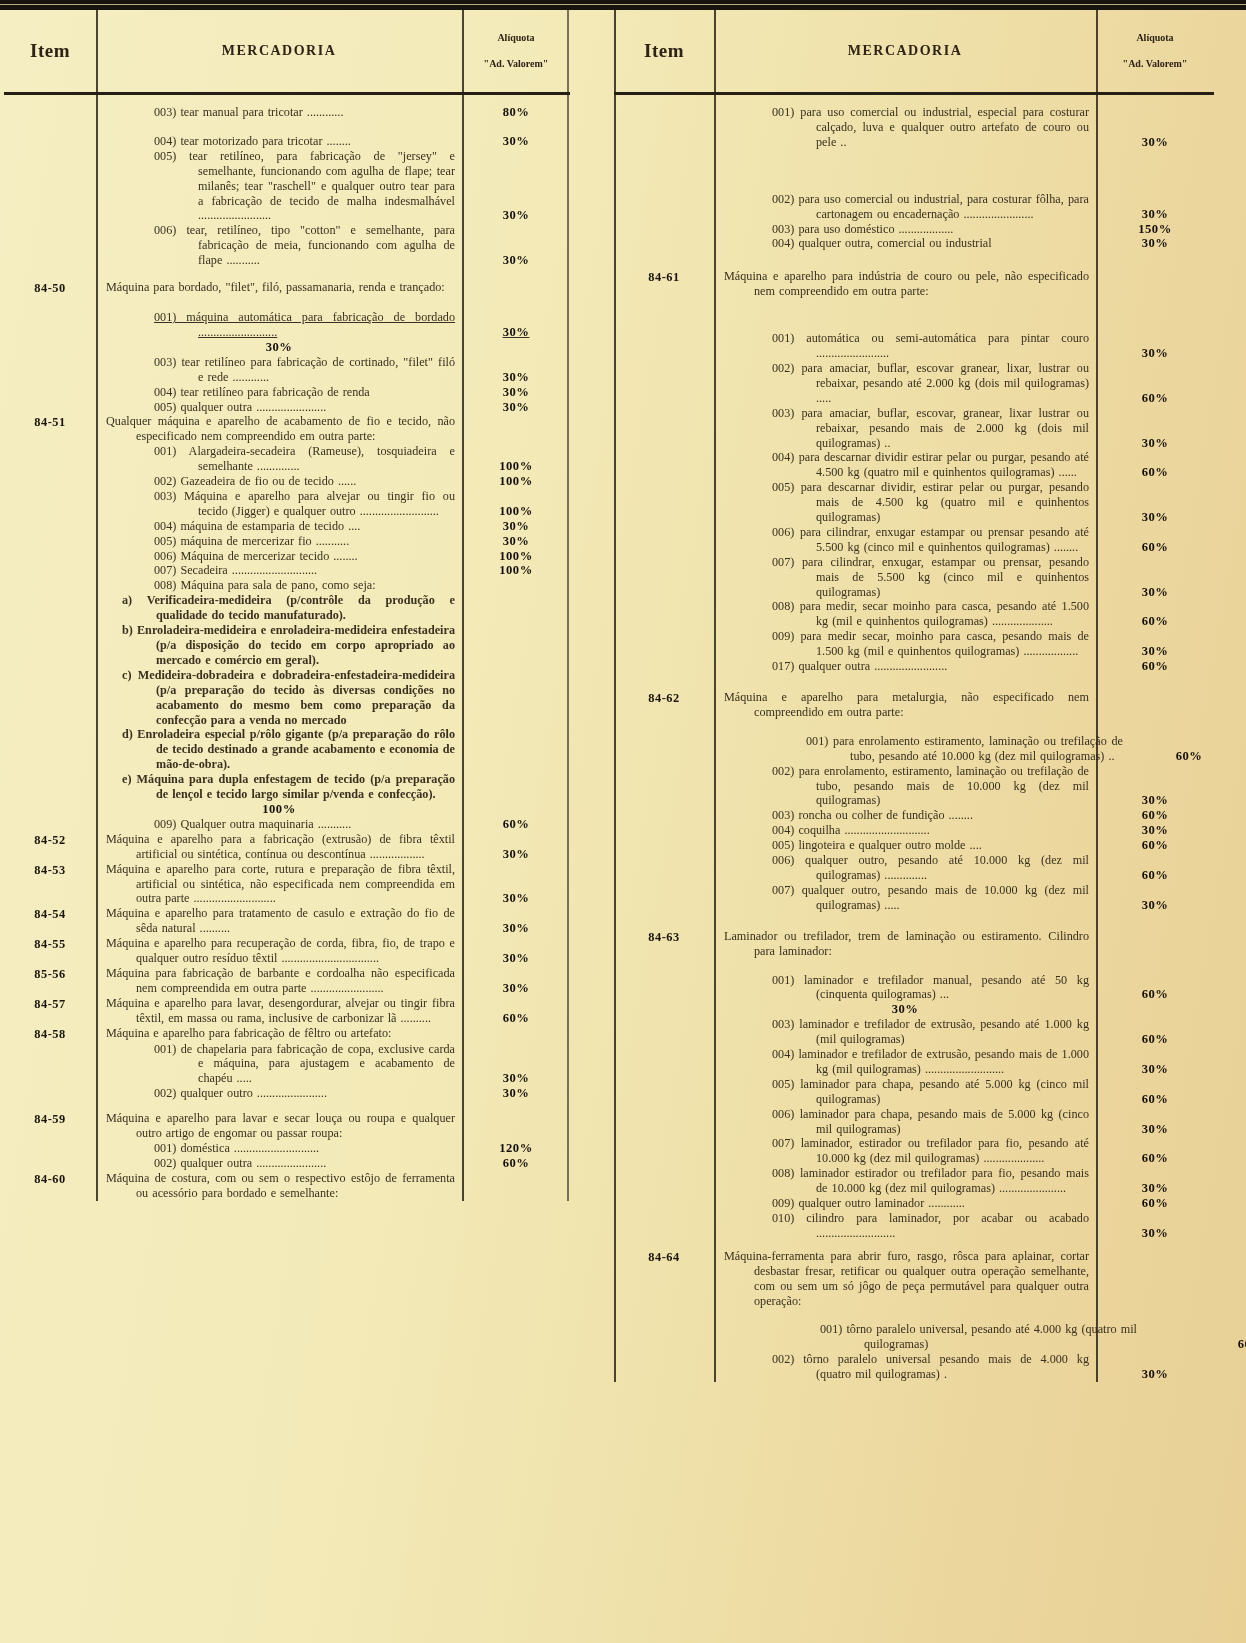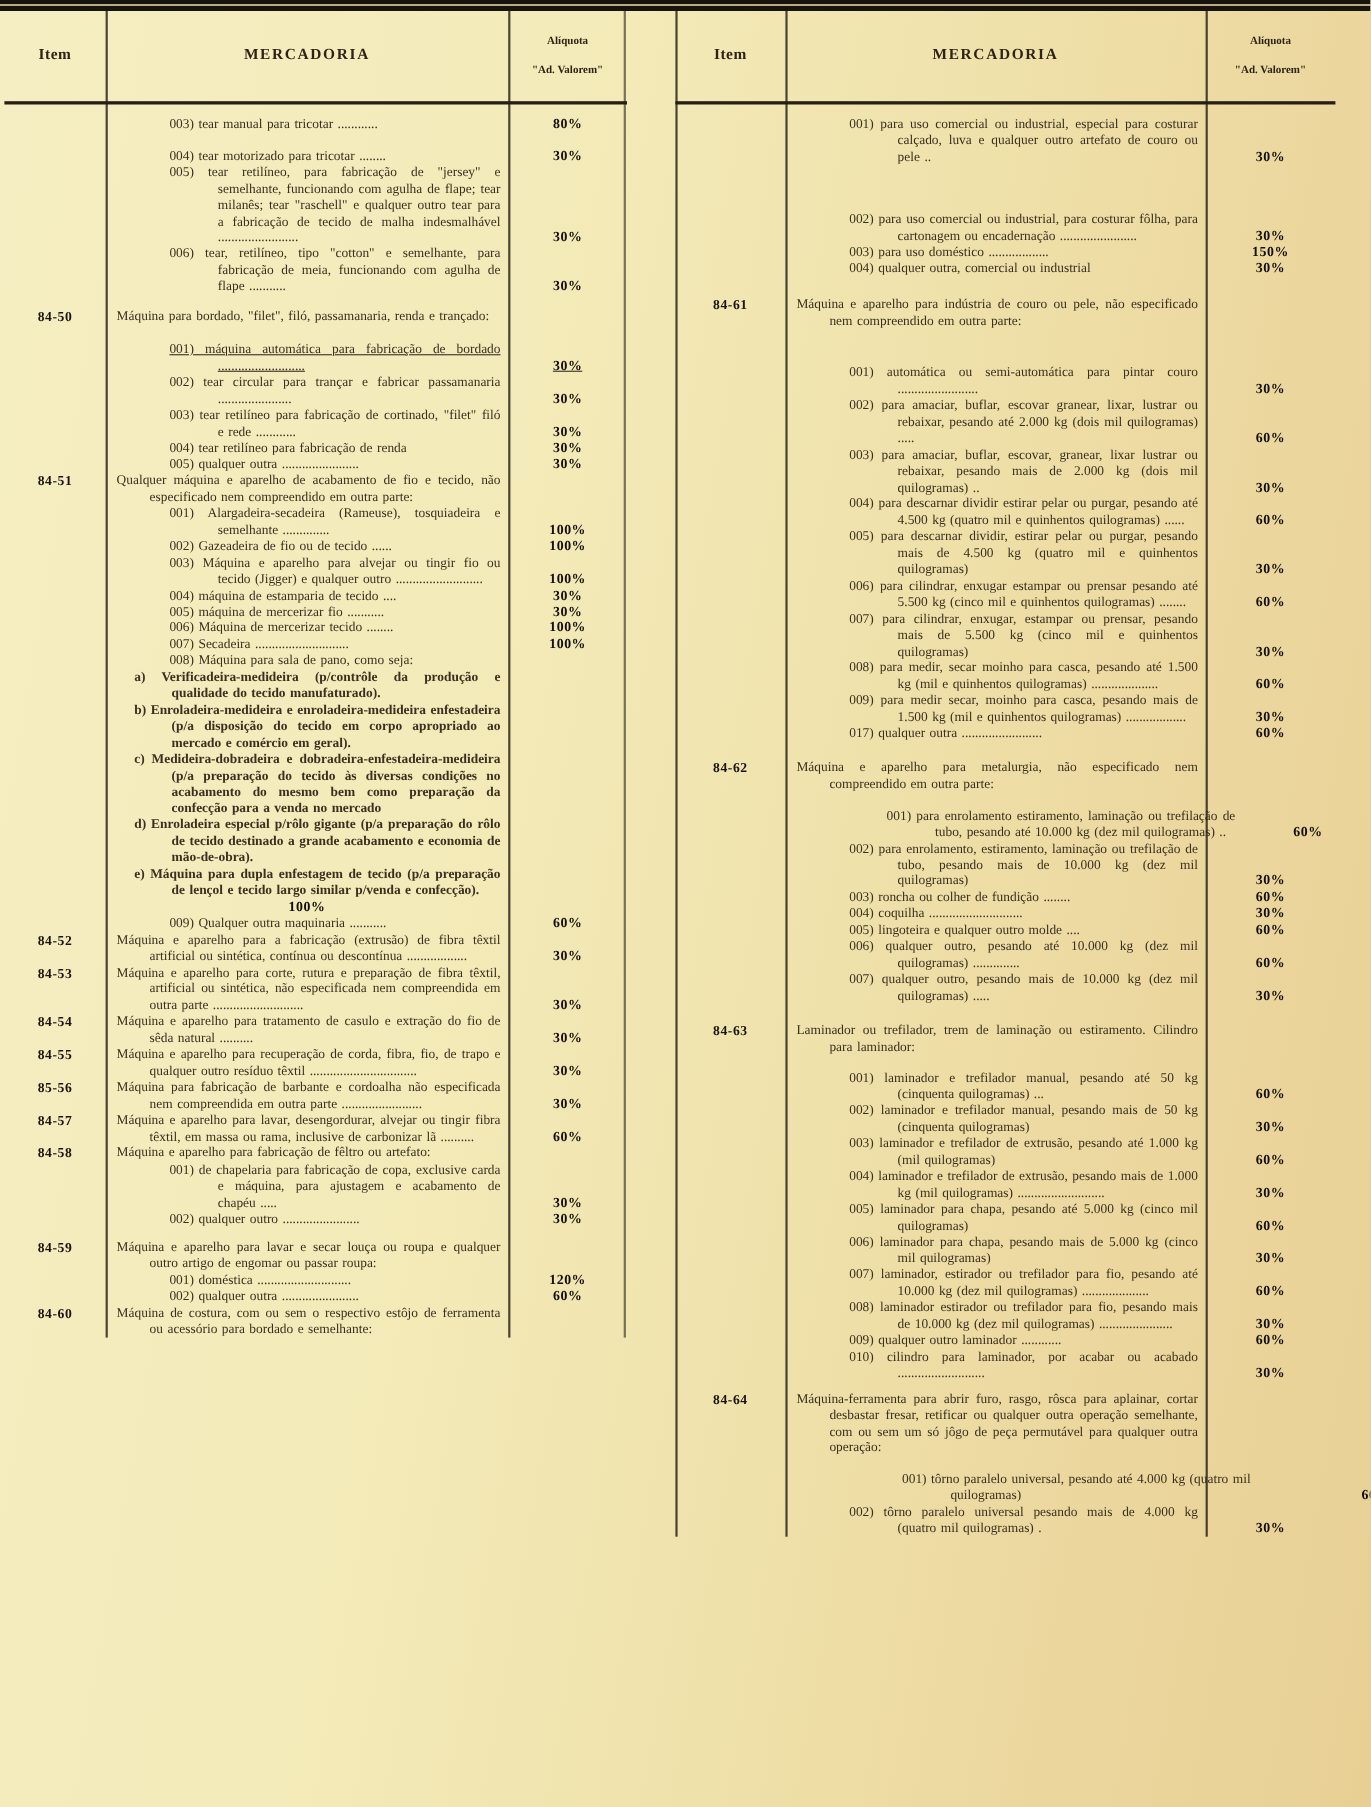--- a/index.html
+++ b/index.html
@@ -27,21 +27,21 @@
   .half.right .vr-left{left:0;}
   .half.right .vr-item{left:100px;}
   .half.right .vr-rate{left:482px;width:1.5px;}
   .thead{
     display:grid;height:82px;align-items:center;
     border-bottom:3px solid #261f15;
   }
   .half.left .thead{grid-template-columns:92px 366px 108px;}
   .half.right .thead{grid-template-columns:100px 382px 118px;}
   .th{text-align:center;color:#2e2315;font-weight:bold;}
-  .th-item{font-size:14px;letter-spacing:.5px;}
+  .th-item{font-size:19px;letter-spacing:.5px;}
   .th-merc{font-size:14px;letter-spacing:1.5px;}
   .th-aliq{font-size:10px;line-height:26px;font-weight:bold;}
   .tbody{padding-top:2px;}
   .row{display:grid;}
   .half.left .row{grid-template-columns:92px 366px 108px;}
   .half.right .row{grid-template-columns:100px 382px 118px;}
   .c-item{
     font-weight:bold;text-align:center;font-size:12.4px;
     color:#19140d;letter-spacing:.5px;padding-top:1px;
   }
@@ -105,21 +105,20 @@
             <div class="c-desc">Máquina para bordado, "filet", filó, passamanaria, renda e trançado:</div>
             <div class="c-rate"></div>
           </div>
           <div class="row lvl1" style="margin-top: 14px; text-decoration: underline;">
             <div class="c-item"></div>
             <div class="c-desc">001) máquina automática para fabricação de bordado ..........................</div>
             <div class="c-rate">30%</div>
           </div>
           <div class="row lvl1">
             <div class="c-item"></div>
-            <div class="c-desc">002) tear circular para trançar e fabricar passamanaria ......................</div>
             <div class="c-rate">30%</div>
           </div>
           <div class="row lvl1">
             <div class="c-item"></div>
             <div class="c-desc">003) tear retilíneo para fabricação de cortinado, "filet" filó e rede ............</div>
             <div class="c-rate">30%</div>
           </div>
           <div class="row lvl1">
             <div class="c-item"></div>
             <div class="c-desc">004) tear retilíneo para fabricação de renda</div>
@@ -411,21 +410,20 @@
             <div class="c-desc">Laminador ou trefilador, trem de laminação ou estiramento. Cilindro para laminador:</div>
             <div class="c-rate"></div>
           </div>
           <div class="row lvl1" style="margin-top: 14px;">
             <div class="c-item"></div>
             <div class="c-desc">001) laminador e trefilador manual, pesando até 50 kg (cinquenta quilogramas) ...</div>
             <div class="c-rate">60%</div>
           </div>
           <div class="row lvl1">
             <div class="c-item"></div>
-            <div class="c-desc">002) laminador e trefilador manual, pesando mais de 50 kg (cinquenta quilogramas)</div>
             <div class="c-rate">30%</div>
           </div>
           <div class="row lvl1">
             <div class="c-item"></div>
             <div class="c-desc">003) laminador e trefilador de extrusão, pesando até 1.000 kg (mil quilogramas)</div>
             <div class="c-rate">60%</div>
           </div>
           <div class="row lvl1">
             <div class="c-item"></div>
             <div class="c-desc">004) laminador e trefilador de extrusão, pesando mais de 1.000 kg (mil quilogramas) ..........................</div>

